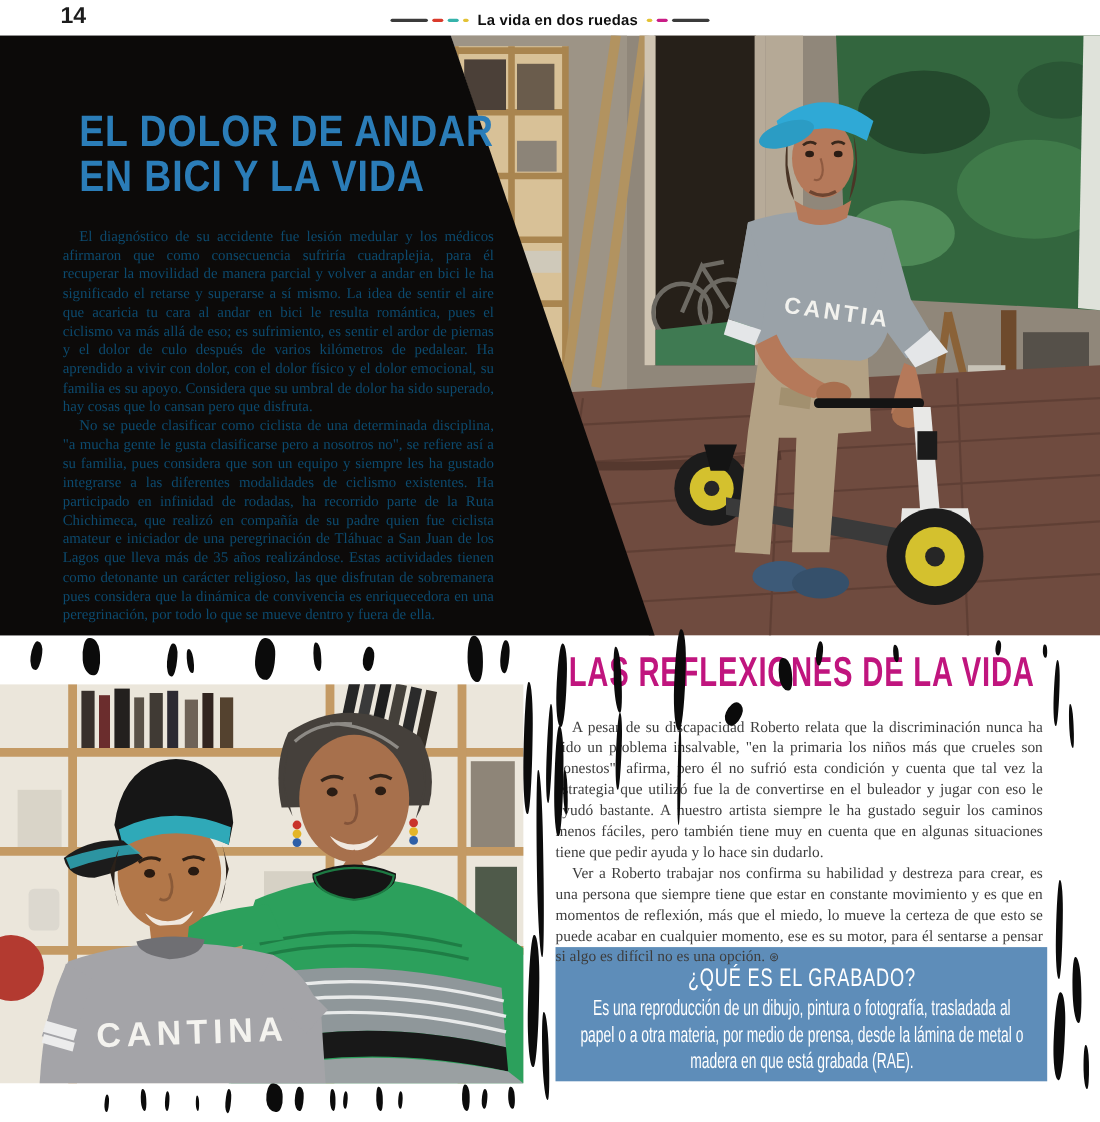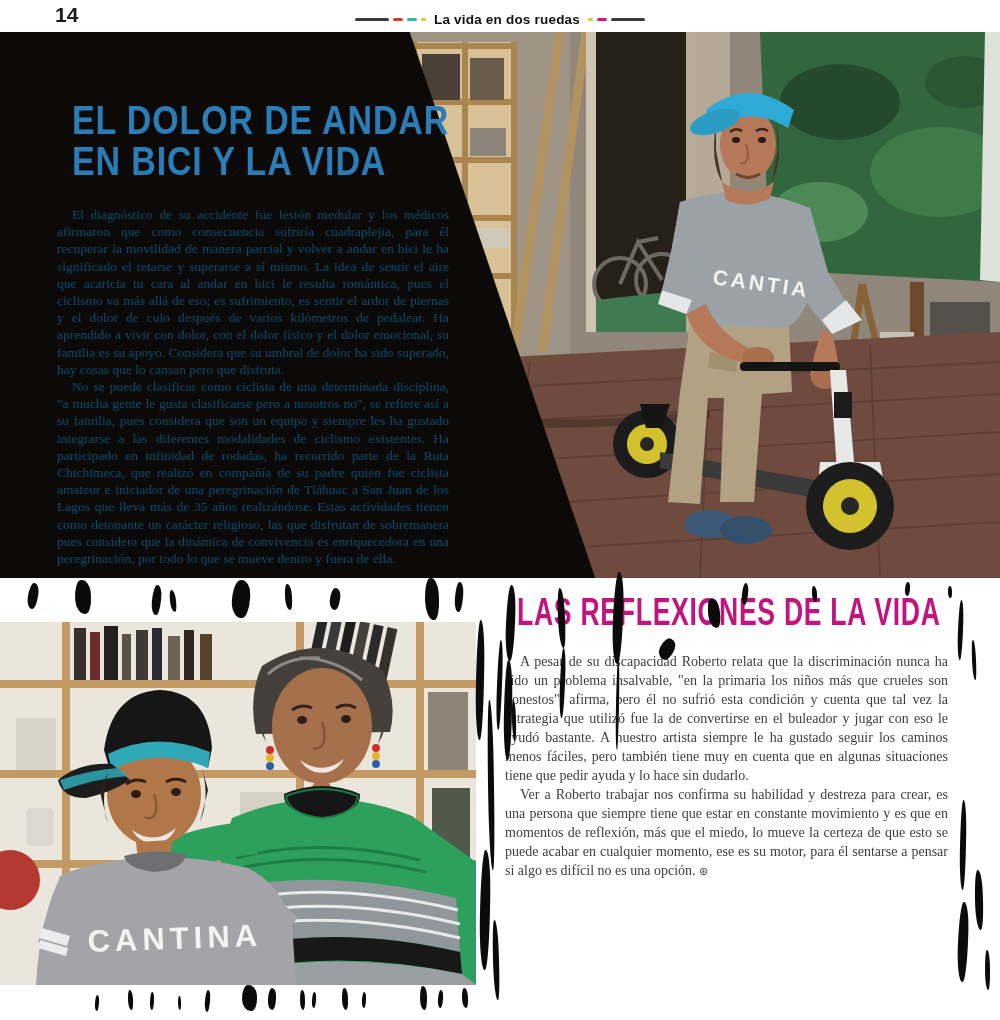--- a/index.html
+++ b/index.html
@@ -317,20 +317,24 @@
     </svg>
   </div>
 
   <h2 class="bot-title" style="color: rgb(192, 21, 126);">LAS REFLEXIONES DE LA VIDA</h2>
 
   <div class="bot-body">
     <p>A pesar de su discapacidad Roberto relata que la discriminación nunca ha sido un problema insalvable, "en la primaria los niños más que crueles son honestos", afirma, pero él no sufrió esta condición y cuenta que tal vez la estrategia que utilizó fue la de convertirse en el buleador y jugar con eso le ayudó bastante. A nuestro artista siempre le ha gustado seguir los caminos menos fáciles, pero también tiene muy en cuenta que en algunas situaciones tiene que pedir ayuda y lo hace sin dudarlo.</p>
     <p><span>Ver a Roberto trabajar nos confirma su habilidad y destreza para crear, es una persona que siempre tiene que estar en constante movimiento y es que en momentos de reflexión, más que el miedo, lo mueve la certeza de que esto se puede acabar en cualquier momento, ese es su motor, para él sentarse a pensar si algo es difícil no es una opción.</span> <span class="endmark">⊛</span></p>
   </div>
 
+  <div class="info-box" style="background-color: rgb(94, 141, 185);">
+    <div class="box-title">¿QUÉ ES EL GRABADO?</div>
+    <div class="box-body">Es una reproducción de un dibujo, pintura o fotografía, trasladada al papel o a otra materia, por medio de prensa, desde la lámina de metal o madera en que está grabada (RAE).</div>
+  </div>
 
   <div id="grunge">
       <div class="grunge-mark" style="left: 28px; top: 583px; width: 10px; height: 26px; transform: rotate(8deg); border-radius: 46% 54% 42% 58% / 60% 40% 55% 45%;"></div>
       <div class="grunge-mark" style="left: 75px; top: 580px; width: 16px; height: 34px; transform: rotate(-4deg); border-radius: 46% 54% 42% 58% / 60% 40% 55% 45%;"></div>
       <div class="grunge-mark" style="left: 152px; top: 585px; width: 9px; height: 30px; transform: rotate(5deg); border-radius: 46% 54% 42% 58% / 60% 40% 55% 45%;"></div>
       <div class="grunge-mark" style="left: 170px; top: 590px; width: 6px; height: 22px; transform: rotate(-8deg); border-radius: 46% 54% 42% 58% / 60% 40% 55% 45%;"></div>
       <div class="grunge-mark" style="left: 232px; top: 580px; width: 18px; height: 38px; transform: rotate(3deg); border-radius: 46% 54% 42% 58% / 60% 40% 55% 45%;"></div>
       <div class="grunge-mark" style="left: 285px; top: 584px; width: 7px; height: 26px; transform: rotate(-5deg); border-radius: 46% 54% 42% 58% / 60% 40% 55% 45%;"></div>
       <div class="grunge-mark" style="left: 330px; top: 588px; width: 10px; height: 22px; transform: rotate(6deg); border-radius: 46% 54% 42% 58% / 60% 40% 55% 45%;"></div>
       <div class="grunge-mark" style="left: 425px; top: 578px; width: 14px; height: 42px; transform: rotate(-3deg); border-radius: 46% 54% 42% 58% / 60% 40% 55% 45%;"></div>

